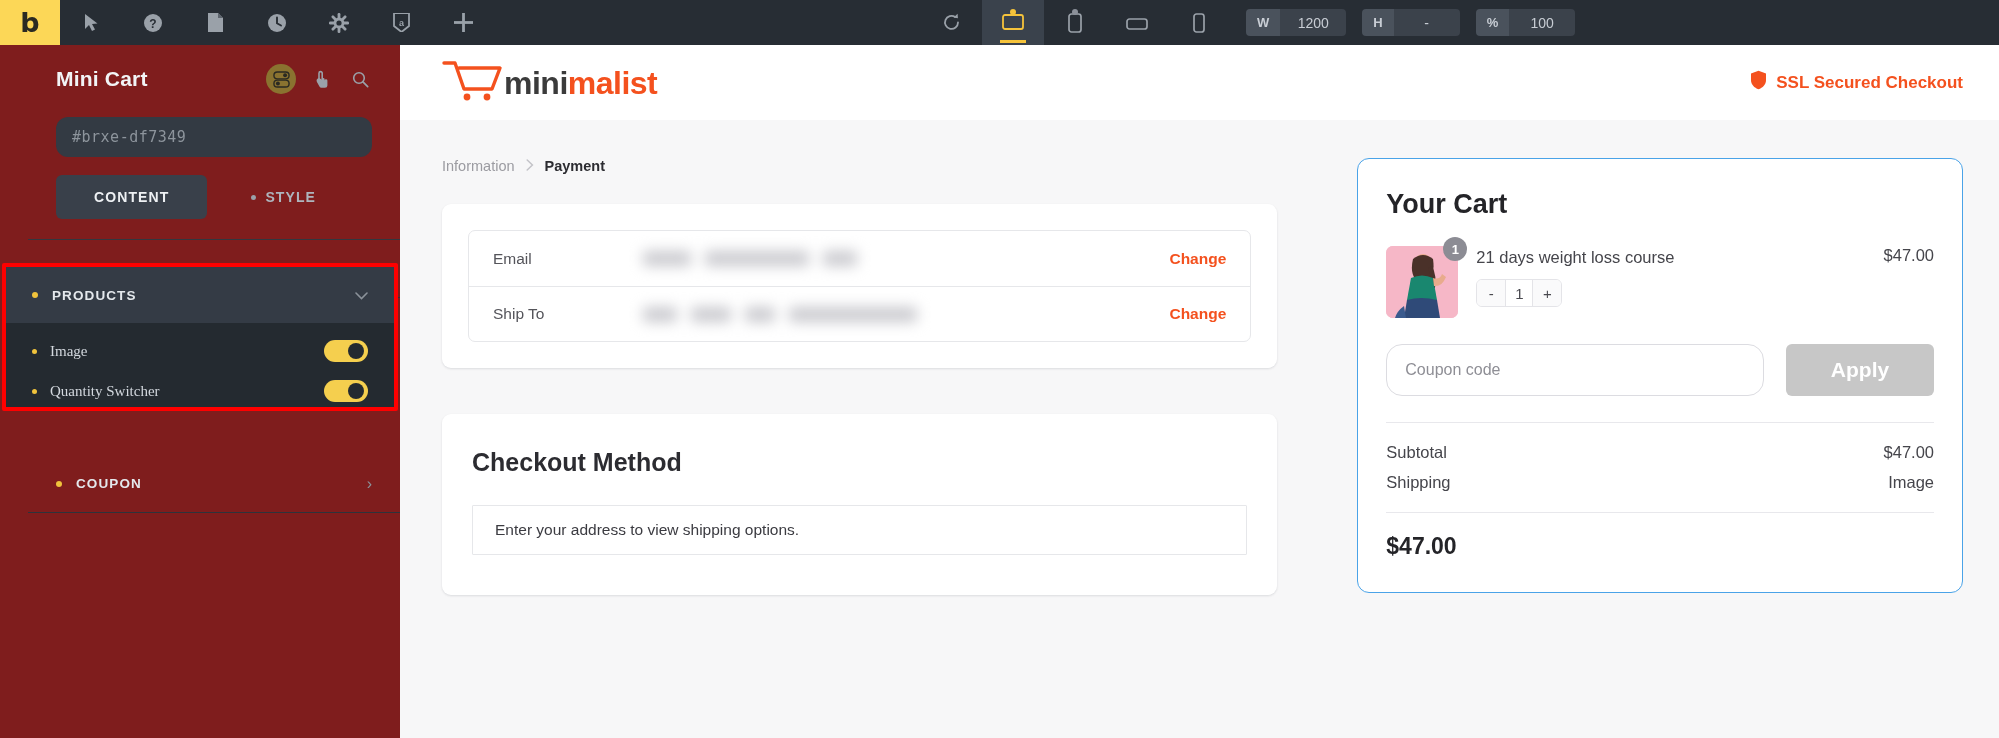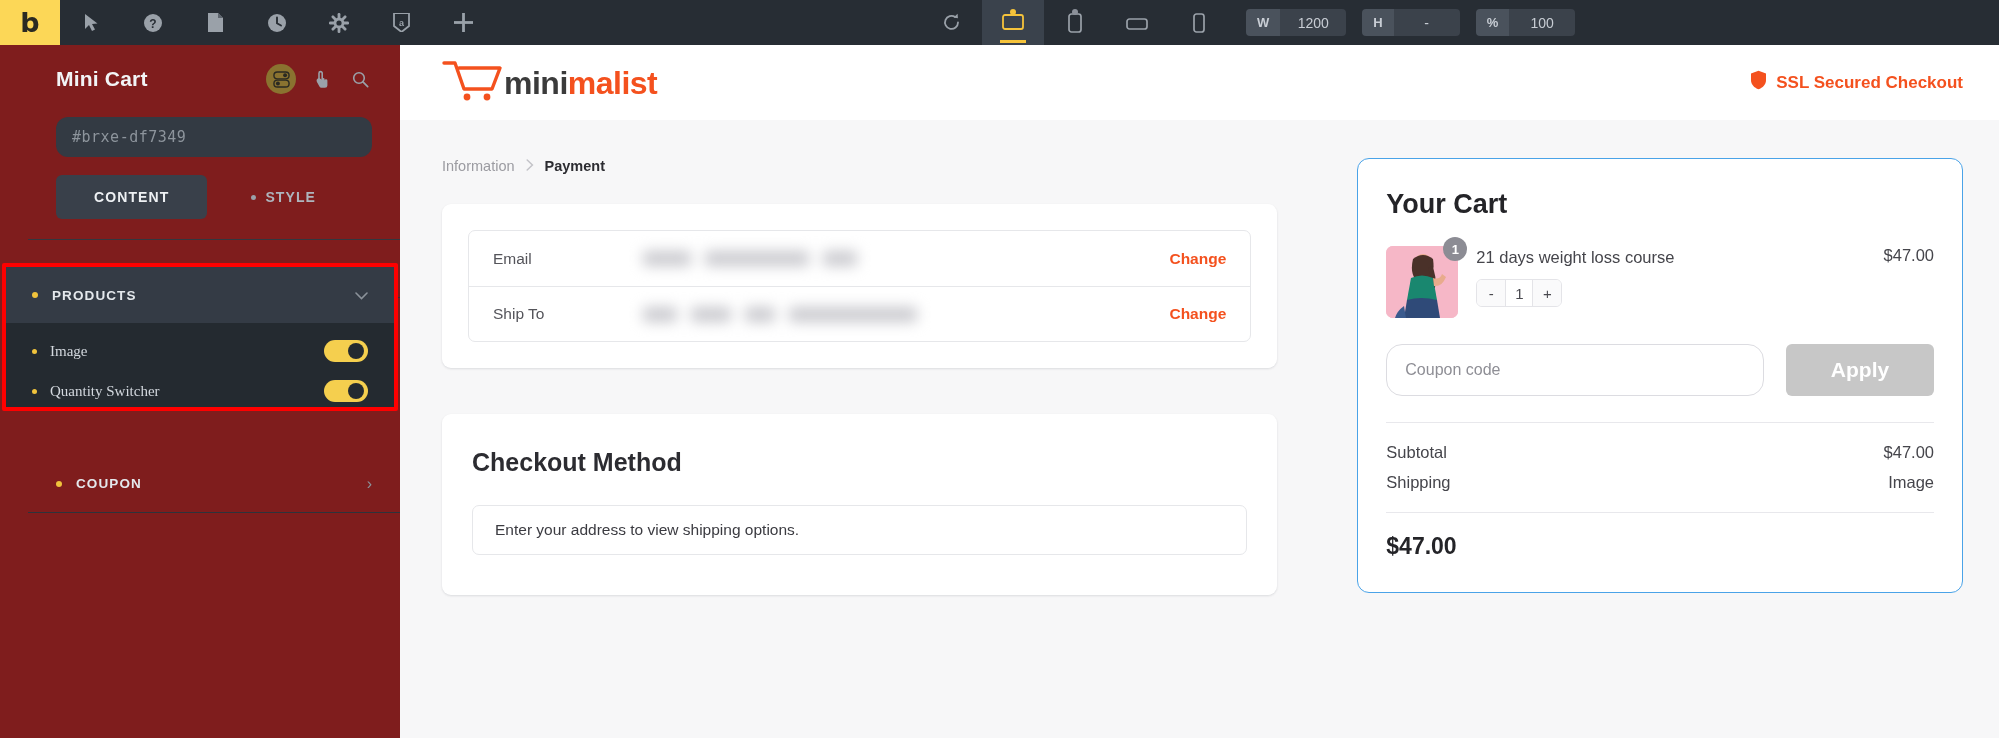--- a/index.html
+++ b/index.html
@@ -167,21 +167,21 @@
     flex:1;height:18px;
     filter:blur(7px);
     display:flex;align-items:center;
   }
   .blur-seg{height:15px;background:#c9c9ce;border-radius:3px;margin-right:14px;}
   .info-change{color:#f4511e;font-size:15.5px;font-weight:bold;}
 
   .ship-card{padding:34px 30px 40px;}
   .ship-title{font-size:25px;font-weight:bold;color:#2c2c31;margin-bottom:28px;}
   .ship-box{
-    border:1px solid #e6e7ea;border-radius:7px;height:50px;
+    border:1px solid #e6e7ea;border-radius:1px;height:50px;
     display:flex;align-items:center;padding:0 22px;
     color:#3b3b41;font-size:15.5px;
   }
 
   
   .cart{
     background:#ffffff;border:1px solid #4aa3e8;border-radius:12px;
     padding:30px 28px 32px;
   }
   .cart-title{font-size:27px;font-weight:bold;color:#242428;margin-bottom:26px;}

